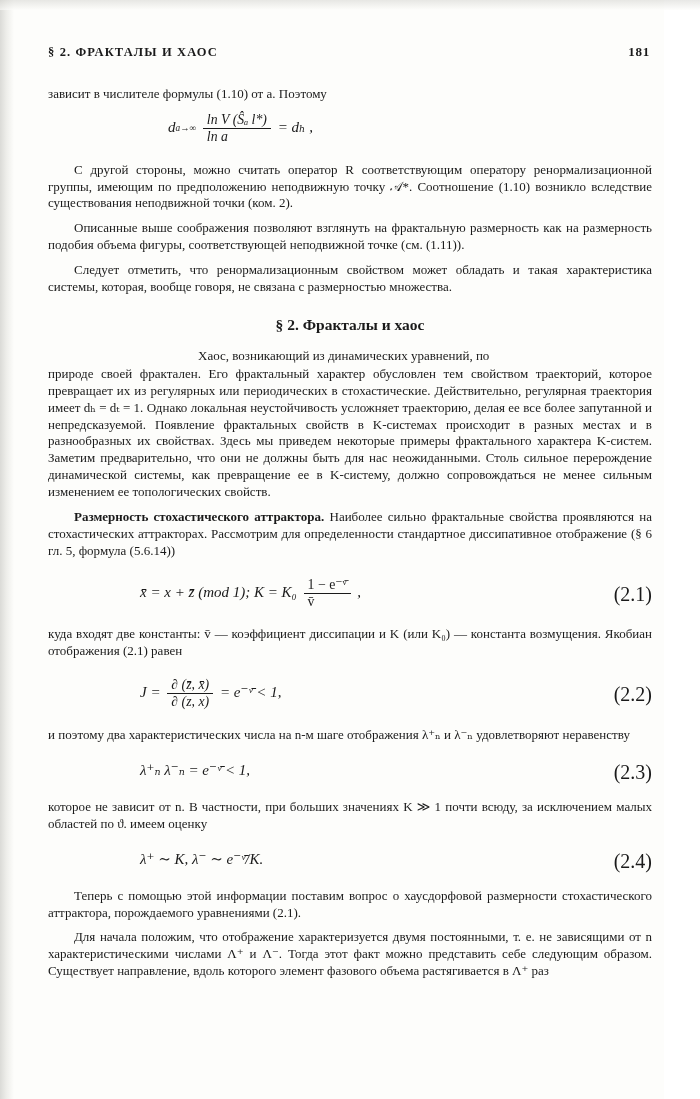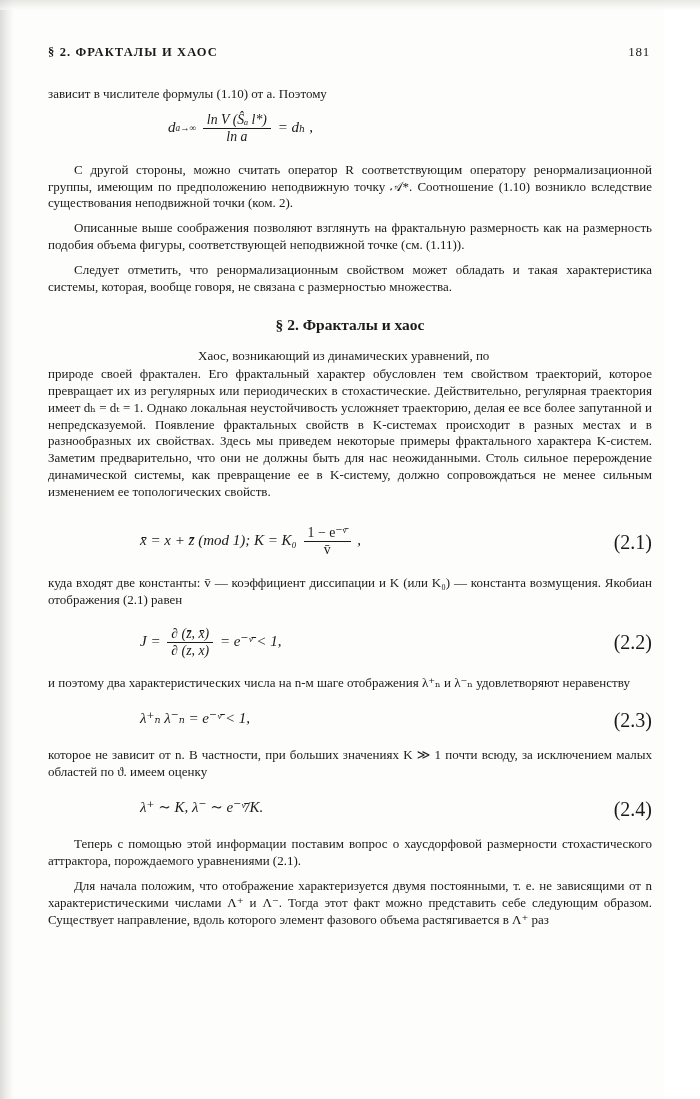--- a/index.html
+++ b/index.html
@@ -51,21 +51,21 @@
     letter-spacing: .06em;
     margin-bottom: 26px;
     padding-right: 2px;
   }
   .runhead .left {
     font-weight: bold;
     font-variant: small-caps;
     letter-spacing: .09em;
   }
   .runhead .right {
-    font-weight: normal;
+    font-weight: bold;
     font-size: 13px;
   }
   p {
     margin: 0 0 1px 0;
     font-size: 13px;
     line-height: 1.30;
     text-align: justify;
     text-justify: inter-word;
     hyphens: manual;
   }
@@ -96,21 +96,21 @@
     right: 0;
     top: 50%;
     transform: translateY(-50%);
     font-size: 20px;
   }
   .ital { font-style: italic; }
 
   .frac {
     display: inline-block;
     vertical-align: middle;
-    text-align: center;
+    text-align: left;
     font-size: .92em;
     margin: 0 3px;
   }
   .frac .num { display: block; padding: 0 4px; border-bottom: 1px solid #1a1a1a; line-height: 1.18; }
   .frac .den { display: block; padding: 0 4px; line-height: 1.2; }
 
   .limop {
     display: inline-block;
     text-align: center;
     vertical-align: middle;
@@ -152,20 +152,21 @@
     <p class="indent">Описанные выше соображения позволяют взглянуть на фрактальную размерность как на размерность подобия объема фигуры, соответствующей неподвижной точке (см. (1.11)).</p>
     <div class="gap-sm"></div>
     <p class="indent">Следует отметить, что ренормализационным свойством может обладать и такая характеристика системы, которая, вообще говоря, не связана с размерностью множества.</p>
 
     <div class="section-title">§ 2. Фракталы и хаос</div>
 
     <p style="text-indent:150px;">Хаос, возникающий из динамических уравнений, по</p>
     <p>природе своей фракталeн. Его фрактальный характер обусловлен тем свойством траекторий, которое превращает их из регулярных или периодических в стохастические. Действительно, регулярная траектория имеет  dₕ = dₜ = 1. Однако локальная неустойчивость усложняет траекторию, делая ее все более запутанной и непредсказуемой. Появление фрактальных свойств в K-системах происходит в разных местах и в разнообразных их свойствах. Здесь мы приведем некоторые примеры фрактального характера K-систем. Заметим предварительно, что они не должны быть для нас неожиданными. Столь сильное перерождение динамической системы, как превращение ее в K-систему, должно сопровождаться не менее сильным изменением ее топологических свойств.</p>
 
     <div class="gap-sm"></div>
+    <p class="indent"><span class="bold-run">Размерность стохастического аттрактора.</span><span> Наиболее сильно фрактальные свойства проявляются на стохастических аттракторах. Рассмотрим для определенности стандартное диссипативное отображение (§ 6 гл. 5, формула (5.6.14))</span></p>
 
     <div class="gap-sm"></div>
 
 
     <div class="eq-block">
       <span class="eq-inner eq-center">
         <span class="ital">x̄ = x + z̄  (mod 1);    K = K₀ </span><span class="frac"><span class="num">1 − e⁻ᵛ̄</span><span class="den">v̄</span></span><span class="ital"> ,</span>
       </span>
       <span class="eq-num">(2.1)</span>
     </div>

